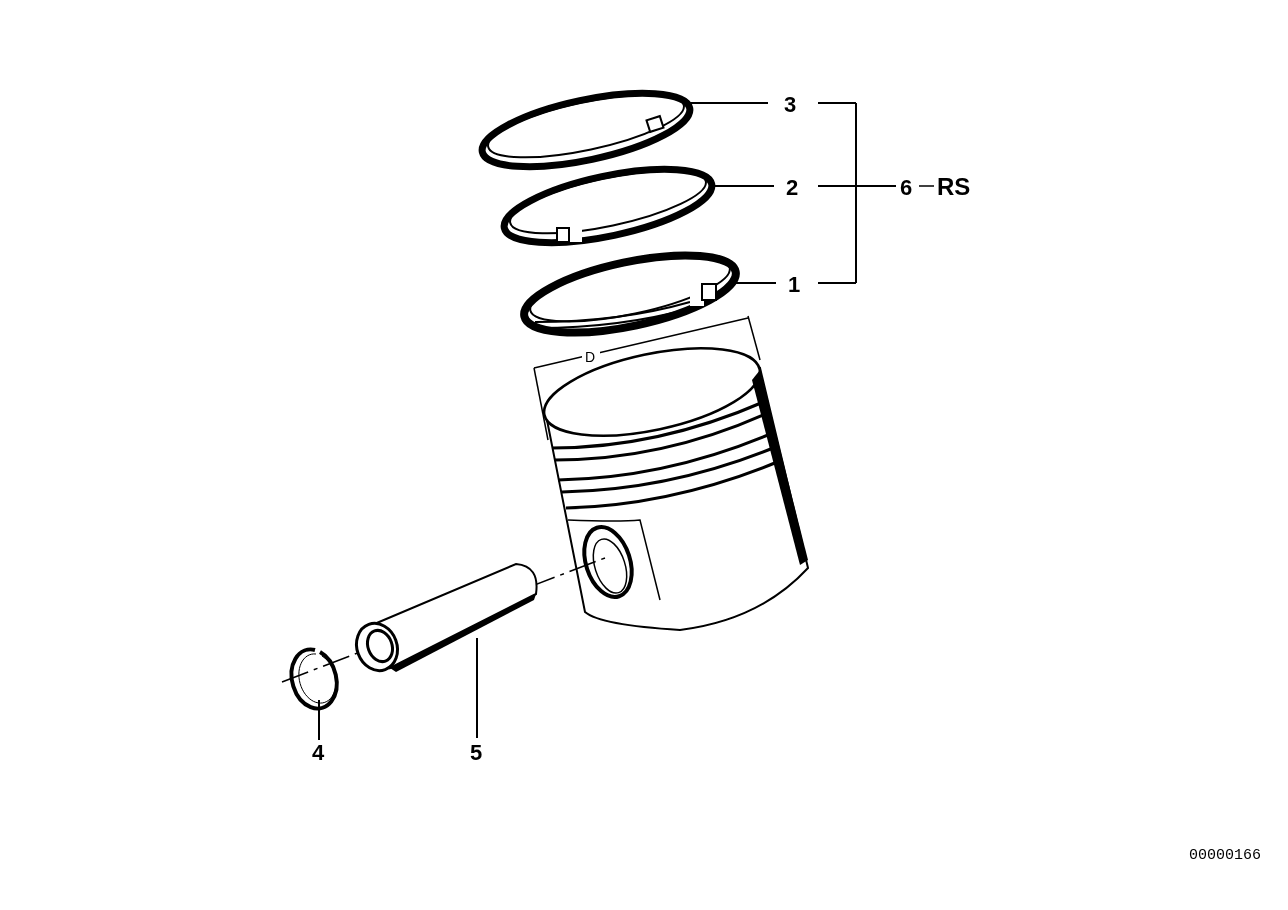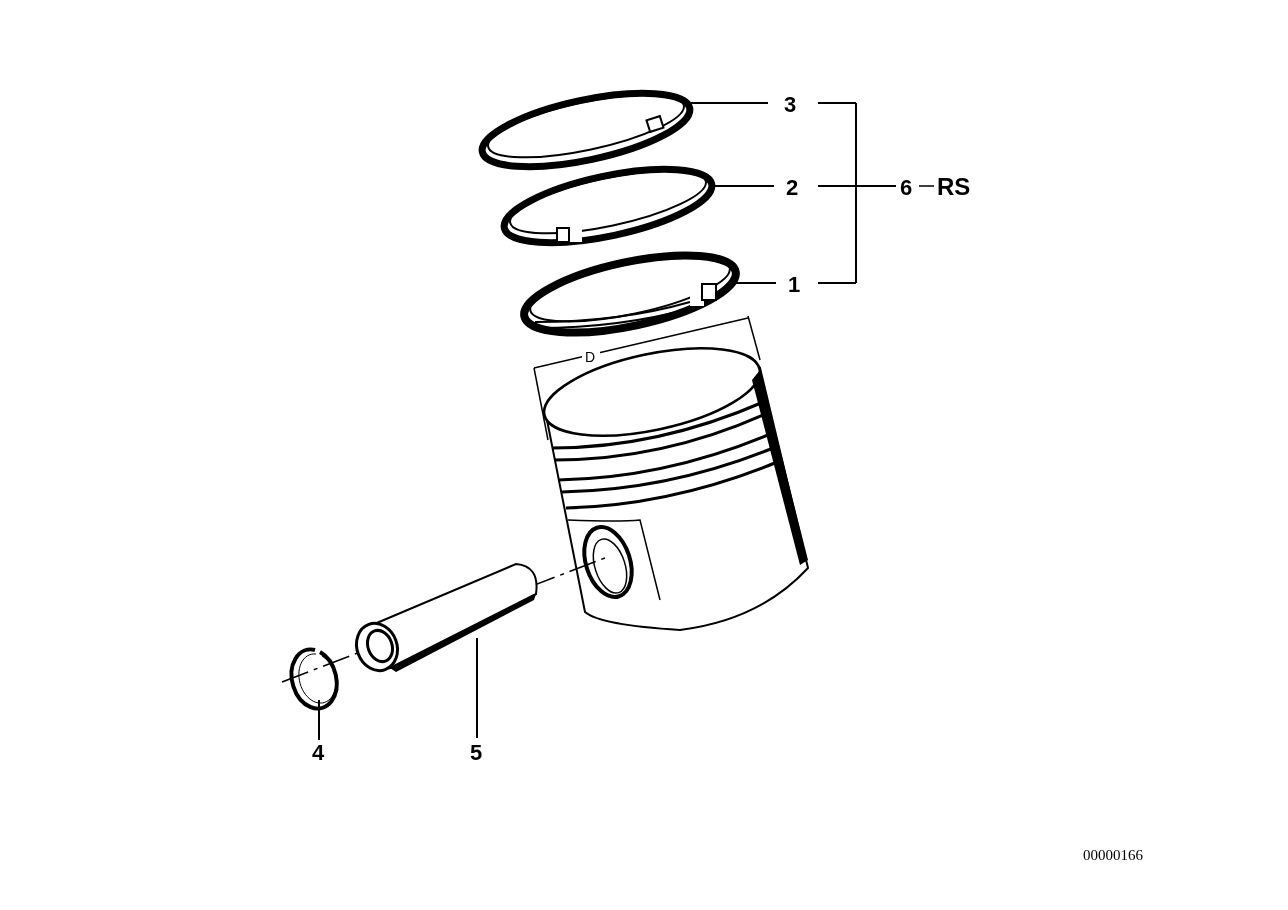--- a/index.html
+++ b/index.html
@@ -1,21 +1,21 @@
 <!DOCTYPE html>
 <html><head>
   <meta charset="utf-8">
   <style>
     html, body { margin: 0; padding: 0; background: #ffffff; }
     body { width: 1288px; height: 910px; position: relative; overflow: hidden; font-family: "Liberation Sans", sans-serif; }
     #diagram { position: absolute; left: 0; top: 0; width: 1288px; height: 910px; }
     .callout { font-family: "Liberation Sans", sans-serif; font-weight: bold; font-size: 22px; fill: #000; }
     .callout-rs { font-family: "Liberation Sans", sans-serif; font-weight: bold; font-size: 24px; fill: #000; }
     .dimlabel { font-family: "Liberation Sans", sans-serif; font-size: 14px; fill: #000; }
-    .imgid { position: absolute; left: 1083px; top: 847px; font-family: Liberation Serif, serif; font-size: 15px; color: #000; }
+    .imgid { position: absolute; left: 1189px; top: 847px; font-family: Liberation Mono, monospace; font-size: 15px; color: #000; }
     .ln { stroke: #000; fill: none; }
   </style>
 </head>
 <body>
 
 <svg id="diagram" viewBox="0 0 1288 910" xmlns="http://www.w3.org/2000/svg">
 
   <g>
     <ellipse class="ln" cx="586" cy="130" rx="106" ry="30" transform="rotate(-12 586 130)" stroke-width="7"></ellipse>
     <ellipse class="ln" cx="586" cy="126" rx="100" ry="24" transform="rotate(-12 586 126)" stroke-width="2"></ellipse>

